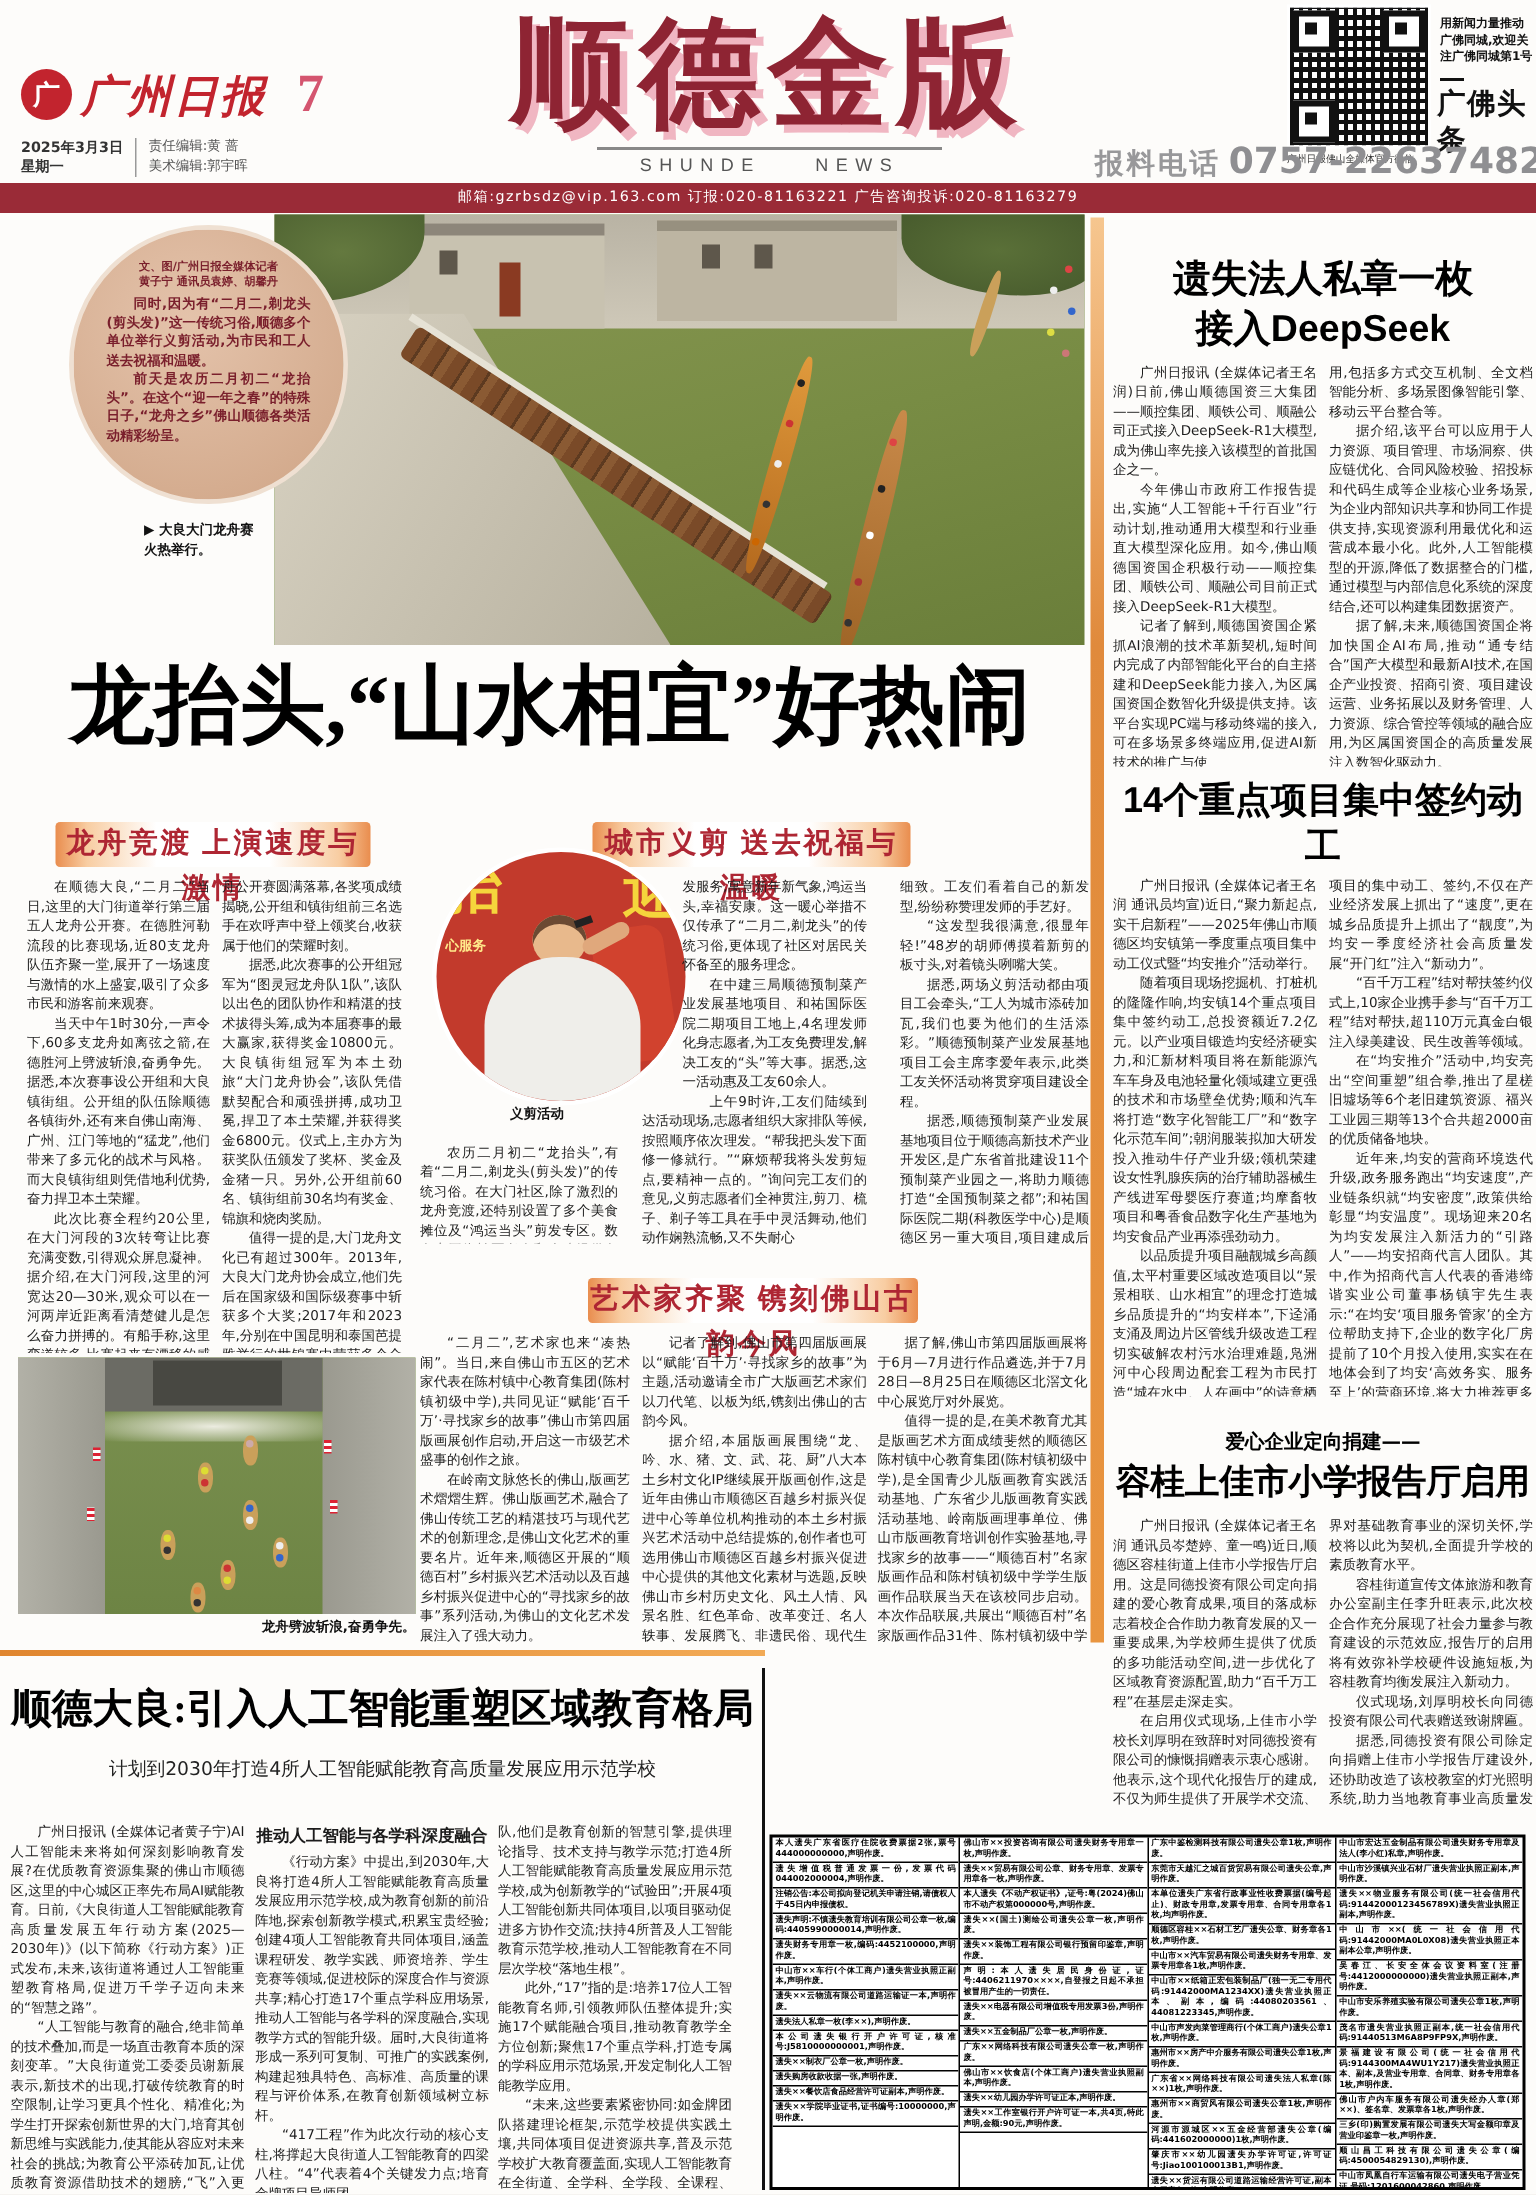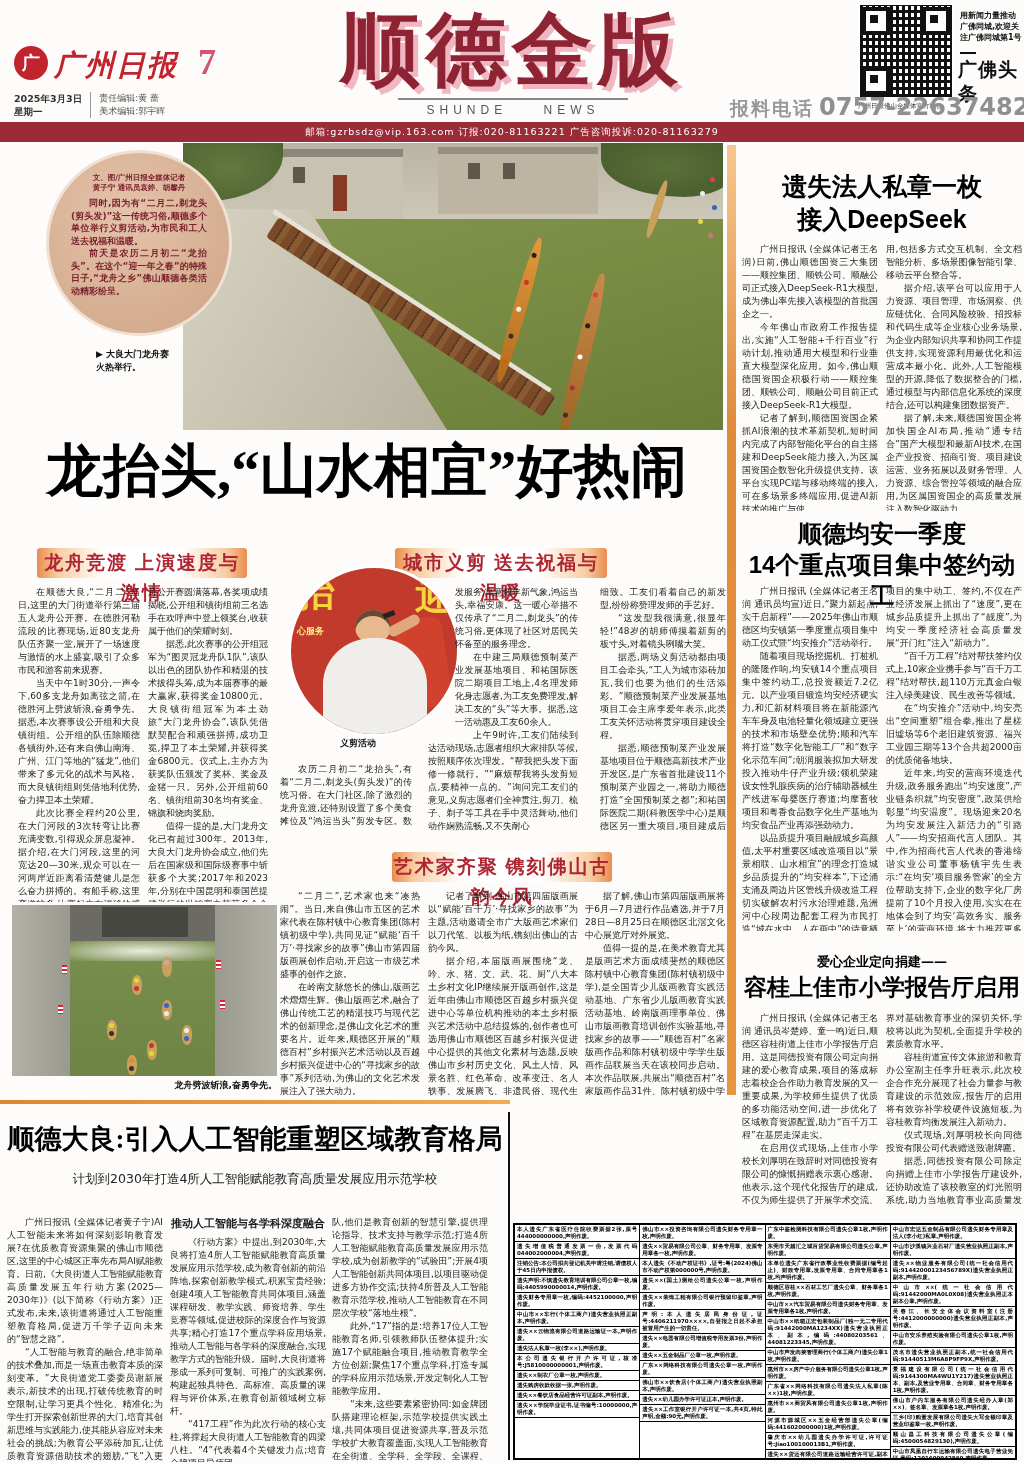--- a/index.html
+++ b/index.html
@@ -308,21 +308,20 @@
       <p>今年佛山市政府工作报告提出,实施“人工智能+千行百业”行动计划,推动通用大模型和行业垂直大模型深化应用。如今,佛山顺德国资国企积极行动——顺控集团、顺铁公司、顺融公司目前正式接入DeepSeek-R1大模型。</p>
       <p>记者了解到,顺德国资国企紧抓AI浪潮的技术革新契机,短时间内完成了内部智能化平台的自主搭建和DeepSeek能力接入,为区属国资国企数智化升级提供支持。该平台实现PC端与移动终端的接入,可在多场景多终端应用,促进AI新技术的推广与使</p>
     </div>
   <div class="col cont" style="left:886px;top:243px;width:136px;height:268px;">
       <p>用,包括多方式交互机制、全文档智能分析、多场景图像智能引擎、移动云平台整合等。</p>
       <p>据介绍,该平台可以应用于人力资源、项目管理、市场洞察、供应链优化、合同风险校验、招投标和代码生成等企业核心业务场景,为企业内部知识共享和协同工作提供支持,实现资源利用最优化和运营成本最小化。此外,人工智能模型的开源,降低了数据整合的门槛,通过模型与内部信息化系统的深度结合,还可以构建集团数据资产。</p>
       <p>据了解,未来,顺德国资国企将加快国企AI布局,推动“通专结合”国产大模型和最新AI技术,在国企产业投资、招商引资、项目建设运营、业务拓展以及财务管理、人力资源、综合管控等领域的融合应用,为区属国资国企的高质量发展注入数智化驱动力。</p>
     </div>
 
   <div class="sb-title" id="sb2-title">
-    <div>顺德均安一季度</div>
     <div>14个重点项目集中签约动工</div>
   </div>
   <div class="col" style="left:742px;top:585px;width:136px;height:346px;">
       <p>广州日报讯 (全媒体记者王名润 通讯员均宣)近日,“聚力新起点,实干启新程”——2025年佛山市顺德区均安镇第一季度重点项目集中动工仪式暨“均安推介”活动举行。</p>
       <p>随着项目现场挖掘机、打桩机的隆隆作响,均安镇14个重点项目集中签约动工,总投资额近7.2亿元。以产业项目锻造均安经济硬实力,和汇新材料项目将在新能源汽车车身及电池轻量化领域建立更强的技术和市场壁垒优势;顺和汽车将打造“数字化智能工厂”和“数字化示范车间”;朝润服装拟加大研发投入推动牛仔产业升级;领机荣建设女性乳腺疾病的治疗辅助器械生产线进军母婴医疗赛道;均摩畜牧项目和粤香食品数字化生产基地为均安食品产业再添强劲动力。</p>
       <p>以品质提升项目融靓城乡高颜值,太平村重要区域改造项目以“景景相联、山水相宜”的理念打造城乡品质提升的“均安样本”,下迳涌支涌及周边片区管线升级改造工程切实破解农村污水治理难题,凫洲河中心段周边配套工程为市民打造“城在水中、人在画中”的诗意栖居。一批重点</p>
     </div>
   <div class="col cont" style="left:886px;top:585px;width:136px;height:346px;">
       <p>项目的集中动工、签约,不仅在产业经济发展上抓出了“速度”,更在城乡品质提升上抓出了“靓度”,为均安一季度经济社会高质量发展“开门红”注入“新动力”。</p>
       <p>“百千万工程”结对帮扶签约仪式上,10家企业携手参与“百千万工程”结对帮扶,超110万元真金白银注入绿美建设、民生改善等领域。</p>

